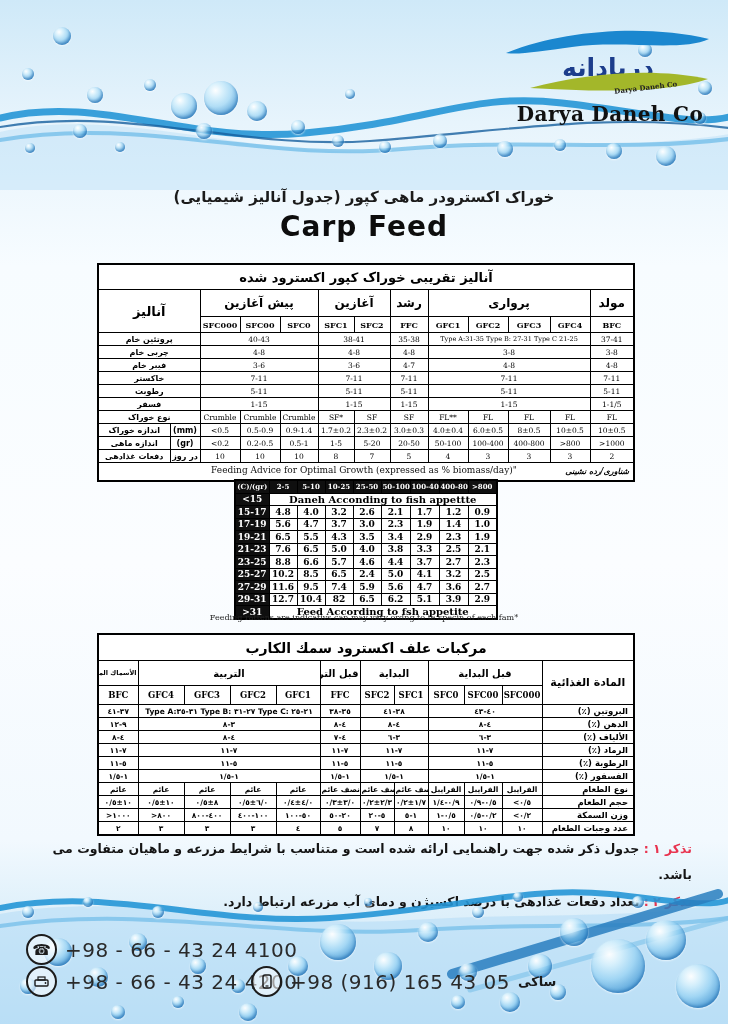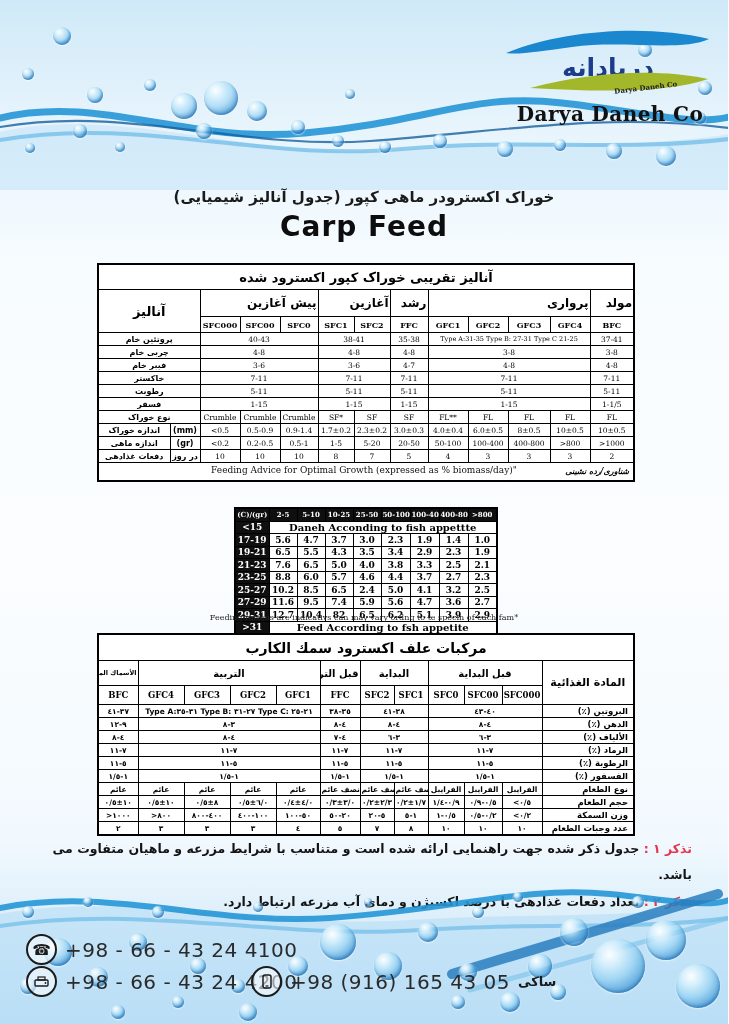--- a/index.html
+++ b/index.html
@@ -21,29 +21,29 @@
     font-weight:800;font-size:28px;color:#0d0d0d;letter-spacing:1px;}
   
   table{border-collapse:collapse;table-layout:fixed;background:#fff;}
   td{border:1px solid #000;text-align:center;vertical-align:middle;padding:0 1px;overflow:hidden;white-space:nowrap;}
   
   .t1wrap{position:absolute;left:97px;top:263px;}
   .t1{width:536px;border:2px solid #000;}
   .t1 td{height:12px;font:7.5px "DejaVu Serif",serif;}
   .t1 .fa{font:bold 8px "DejaVu Sans",sans-serif;direction:rtl;}
   .t1 .title{font:bold 13px "DejaVu Sans",sans-serif;height:24px;direction:rtl;}
-  .t1 .group{font:bold 12px "DejaVu Sans",sans-serif;height:26px;direction:rtl;text-align:right;}
+  .t1 .group{font:bold 12px "DejaVu Sans",sans-serif;height:26px;direction:rtl;}
   .t1 .corner{font:bold 13px "DejaVu Sans",sans-serif;direction:rtl;}
   .t1 .code{font-weight:bold;height:15px;font-size:8px;}
   .t1 .tiny{font-size:6.5px;}
   .t1 .bottomrow{height:17px;text-align:right;direction:rtl;padding-right:4px;font-style:italic;}
   
   .t2caption{position:absolute;top:465px;left:0;width:100%;text-align:center;
     font:9px "DejaVu Serif",serif;color:#111;}
-  .t2wrap{position:absolute;top:479px;left:234px;margin-top:28px;}
+  .t2wrap{position:absolute;top:479px;left:234px;}
   .t2{width:262px;border:2px solid #000;}
   .t2 td{height:11.5px;font:bold 9px "DejaVu Serif",serif;}
   .t2 .dark{background:#0f0f0f;color:#fff;}
   .t2 .hdr{font:bold 7px "DejaVu Serif",serif;}
   .t2 .span{font:bold 10px "DejaVu Serif",serif;}
   .t2note{position:absolute;top:613px;left:0;width:100%;text-align:center;
     font:8px "DejaVu Serif",serif;color:#222;}
   
   .t3wrap{position:absolute;left:97px;top:633px;}
   .t3{width:536px;border:2px solid #000;}
@@ -296,20 +296,31 @@
             <td class="dark hdr">50-100</td>
             <td class="dark hdr">100-400</td>
             <td class="dark hdr">400-800</td>
             <td class="dark hdr">&gt;800</td>
           </tr>
           <tr>
             <td class="dark">&lt;15</td>
             <td class="span" colspan="8">Daneh Acconding to fish appettte</td>
           </tr>
           <tr>
+            <td class="dark">15-17</td>
+            <td>4.8</td>
+            <td>4.0</td>
+            <td>3.2</td>
+            <td>2.6</td>
+            <td>2.1</td>
+            <td>1.7</td>
+            <td>1.2</td>
+            <td>0.9</td>
+          </tr>
+          <tr>
             <td class="dark">17-19</td>
             <td>5.6</td>
             <td>4.7</td>
             <td>3.7</td>
             <td>3.0</td>
             <td>2.3</td>
             <td>1.9</td>
             <td>1.4</td>
             <td>1.0</td>
           </tr>
@@ -331,21 +342,21 @@
             <td>5.0</td>
             <td>4.0</td>
             <td>3.8</td>
             <td>3.3</td>
             <td>2.5</td>
             <td>2.1</td>
           </tr>
           <tr>
             <td class="dark">23-25</td>
             <td>8.8</td>
-            <td>6.0</td>
+            <td>6.6</td>
             <td>5.7</td>
             <td>4.6</td>
             <td>4.4</td>
             <td>3.7</td>
             <td>2.7</td>
             <td>2.3</td>
           </tr>
           <tr>
             <td class="dark">25-27</td>
             <td>10.2</td>

